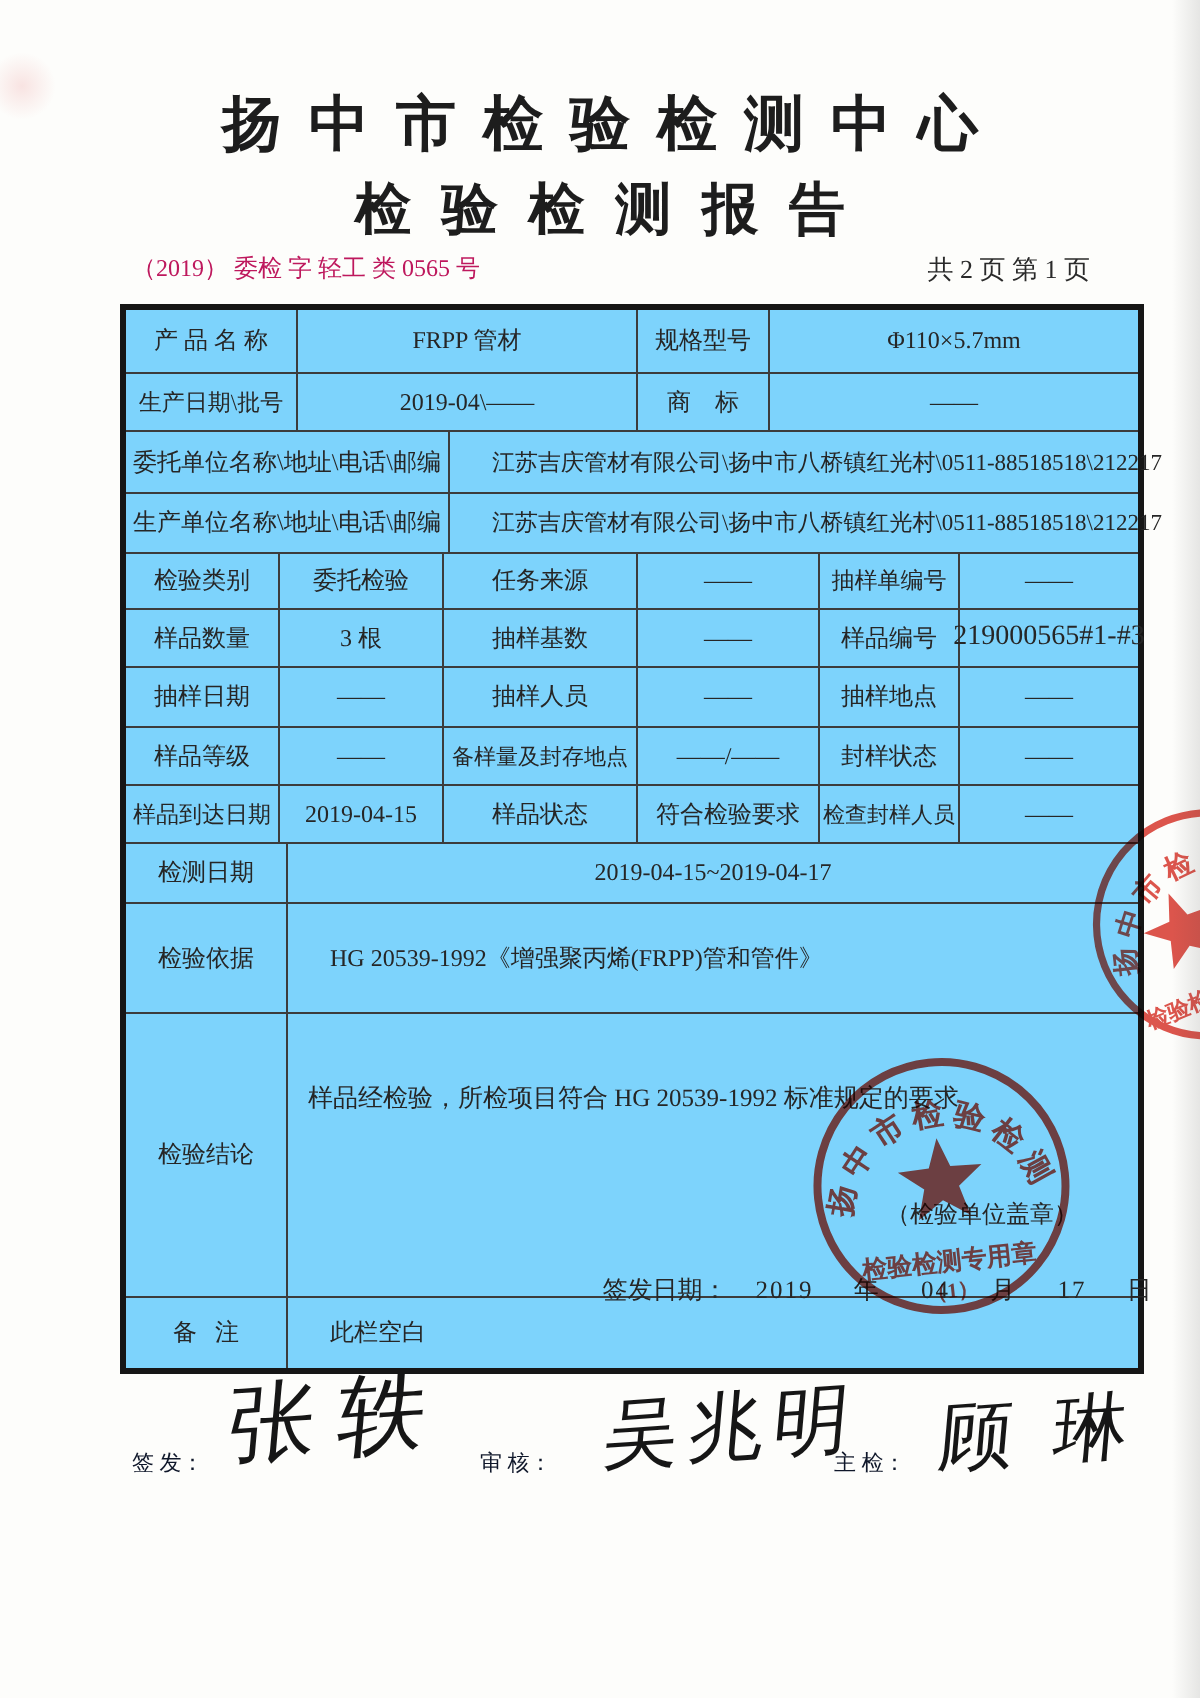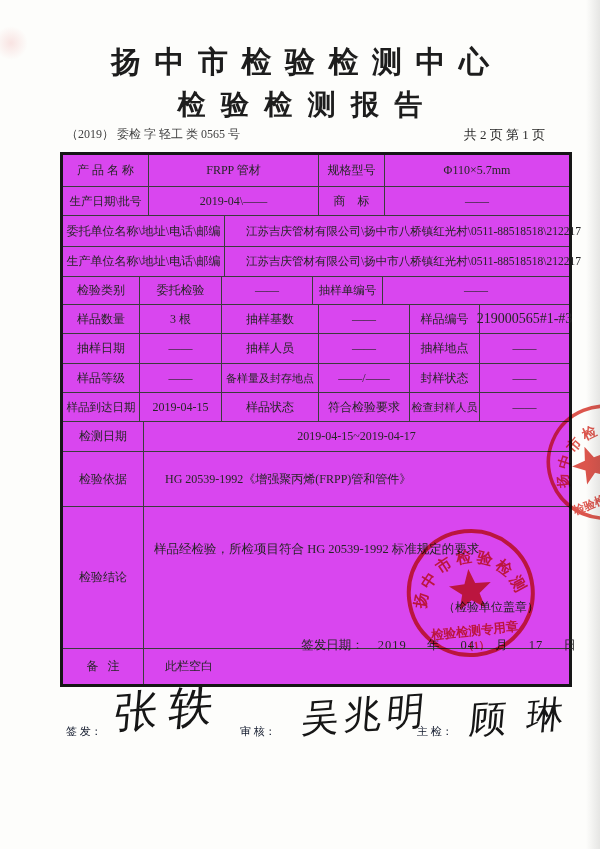--- a/index.html
+++ b/index.html
@@ -10,24 +10,24 @@
   }
   
   .org-title{
     position:absolute;top:42px;left:0;width:100%;text-align:center;
     font-size:30px;font-weight:bold;letter-spacing:.45em;text-indent:.45em;color:#1d1d1d;
   }
   .report-title{
     position:absolute;top:86px;left:0;width:100%;text-align:center;
     font-size:28px;font-weight:bold;letter-spacing:.55em;text-indent:.55em;color:#1d1d1d;
   }
-  .report-no{position:absolute;top:126px;left:66px;font-size:12px;white-space:pre;color:#404040;}
+  .report-no{position:absolute;top:126px;left:66px;font-size:12px;white-space:pre;color:#be185d;}
   .page-info{position:absolute;top:126px;right:55px;font-size:13px;white-space:pre;color:#2a2a2a;}
   
-  .tbl{position:absolute;left:60px;top:152px;width:506px;border:3px solid #161616;box-sizing:content-box;background:#d946ef;}
+  .tbl{position:absolute;left:60px;top:152px;width:506px;border:3px solid #161616;box-sizing:content-box;background:#7dd3fc;}
   .tr{display:flex;border-top:1px solid #3c3c3c;box-sizing:border-box;}
   .tr:first-child{border-top:none;}
   .td{
     border-left:1px solid #3c3c3c;box-sizing:border-box;
     display:flex;align-items:center;justify-content:center;
     font-size:12px;white-space:pre;color:#262626;overflow:visible;
   }
   .td:first-child{border-left:none;}
   .w85{width:85px}.w170{width:170px}.w66{width:66px}.w161{width:161px}
   .w76{width:76px}.w82{width:82px}.w97{width:97px}.w91{width:91px}
@@ -95,20 +95,21 @@
     </div>
 
     <div class="tr" style="height:30px">
       <div class="td lab w161">生产单位名称\地址\电话\邮编</div>
       <div class="td val fx left fs115">江苏吉庆管材有限公司\扬中市八桥镇红光村\0511-88518518\212217</div>
     </div>
 
     <div class="tr" style="height:28px">
       <div class="td lab w76">检验类别</div>
       <div class="td val w82">委托检验</div>
+      <div class="td lab w97">任务来源</div>
       <div class="td val w91">——</div>
       <div class="td lab w70 fs115">抽样单编号</div>
       <div class="td val fx">——</div>
     </div>
 
     <div class="tr" style="height:29px">
       <div class="td lab w76">样品数量</div>
       <div class="td val w82">3 根</div>
       <div class="td lab w97">抽样基数</div>
       <div class="td val w91">——</div>

